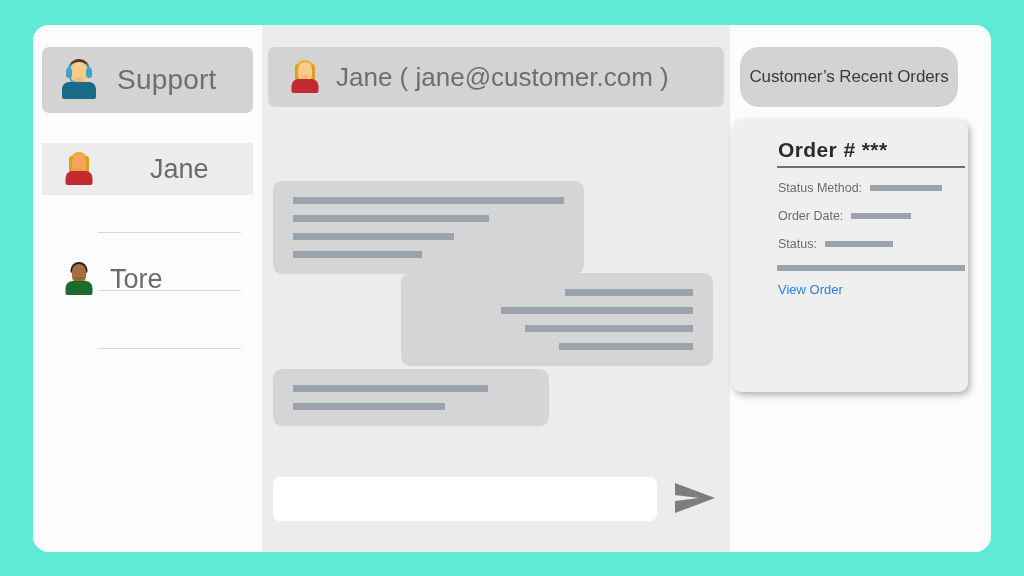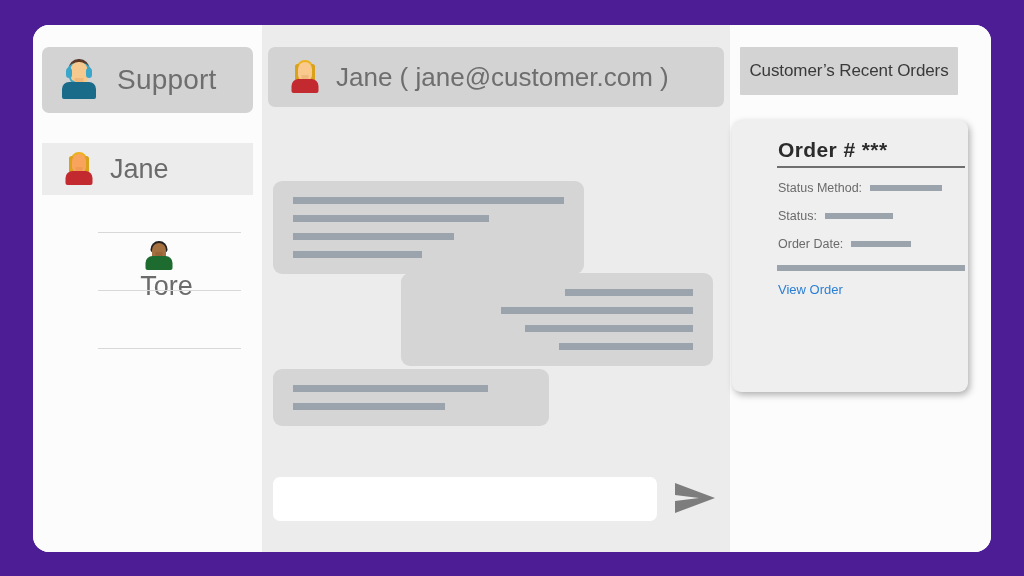--- a/index.html
+++ b/index.html
@@ -10,21 +10,21 @@
     width: 1024px;
     height: 576px;
     overflow: hidden;
     font-family: "Liberation Sans", sans-serif;
   }
 
   #screen {
     position: relative;
     width: 1024px;
     height: 576px;
-    background: #4c1d95;
+    background: #5eead4;
   }
 
   
   #app-window {
     position: absolute;
     left: 33px;
     top: 25px;
     width: 958px;
     height: 527px;
     background: #fcfcfc;
@@ -69,20 +69,21 @@
     left: 9px;
     width: 211px;
     height: 52px;
     display: flex;
     align-items: center;
     padding-left: 22px;
     box-sizing: border-box;
   }
   .contact-item.active {
     background: #ececec;
+    gap: 40px;
   }
   .contact-item .label {
     font-size: 27px;
     color: #6b6b6b;
     margin-left: 16px;
     font-weight: 400;
   }
   .contact-divider {
     position: absolute;
     left: 65px;
@@ -276,23 +277,23 @@
     flex: 1 1 auto;
     height: 100%;
     background: #fcfcfc;
   }
 
   .orders-header {
     position: absolute;
     left: 10px;
     top: 22px;
     width: 218px;
-    height: 48px;
+    height: 60px;
     background: #d3d3d3;
-    border-radius: 1px;
+    border-radius: 19px;
     display: flex;
     align-items: center;
     justify-content: center;
     box-sizing: border-box;
   }
   .orders-header .title {
     font-size: 17px;
     color: #3a3a3a;
     font-weight: 400;
     letter-spacing: -0.1px;
@@ -385,21 +386,21 @@
           <span class="hair-long-r" style="background:#d9a21a;"></span>
           <span class="head" style="background:#f9a45c;"></span>
           <span class="neck" style="background:#f09a52;"></span>
           <span class="body" style="background:#c32a2f;"></span>
         </span>
         <span class="label">Jane</span>
       </div>
 
       <div class="contact-divider" style="top:207px;"></div>
 
-      <div class="contact-item" style="top:216px;flex-direction:column;">
+      <div class="contact-item" style="top:228px;">
         <span class="avatar small">
           <span class="hair" style="background:#231f20;"></span>
           <span class="head" style="background:#a5703f;"></span>
           <span class="neck" style="background:#976538;"></span>
           <span class="body" style="background:#1d6b2f;"></span>
         </span>
         <span class="label">Tore</span>
       </div>
 
       <div class="contact-divider" style="top:265px;"></div>
@@ -462,29 +463,29 @@
       <div class="order-card">
         <div class="order-num">Order # ***</div>
         <div class="rule"></div>
 
         <div class="order-field">
           <span class="fld-label">Status Method:</span>
           <span class="fld-value" style="width:72px;"></span>
         </div>
 
         <div class="order-field">
+          <span class="fld-label">Order Date:</span>
+          <span class="fld-value" style="width:60px;"></span>
+        </div>
+
+        <div class="order-field">
           <span class="fld-label">Status:</span>
           <span class="fld-value" style="width:68px;"></span>
         </div>
 
-        <div class="order-field">
-          <span class="fld-label">Order Date:</span>
-          <span class="fld-value" style="width:60px;"></span>
-        </div>
-
         <div class="addr-line2"></div>
 
         <a class="view-order-link" href="#">View Order</a>
       </div>
     </div>
 
   </div>
 </div>
 
 </body></html>

